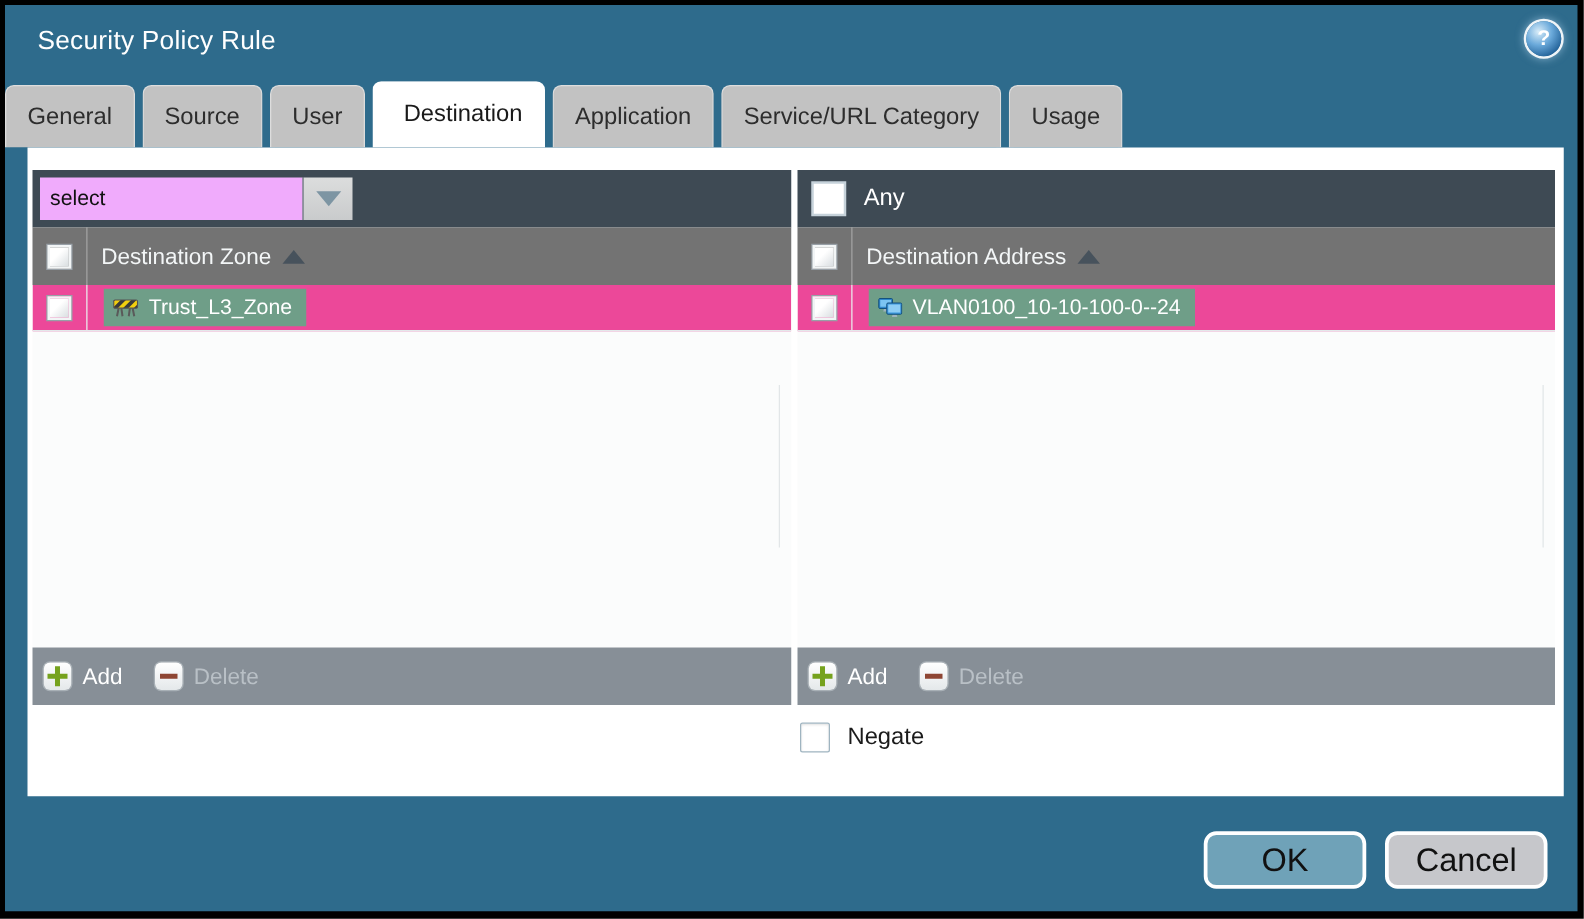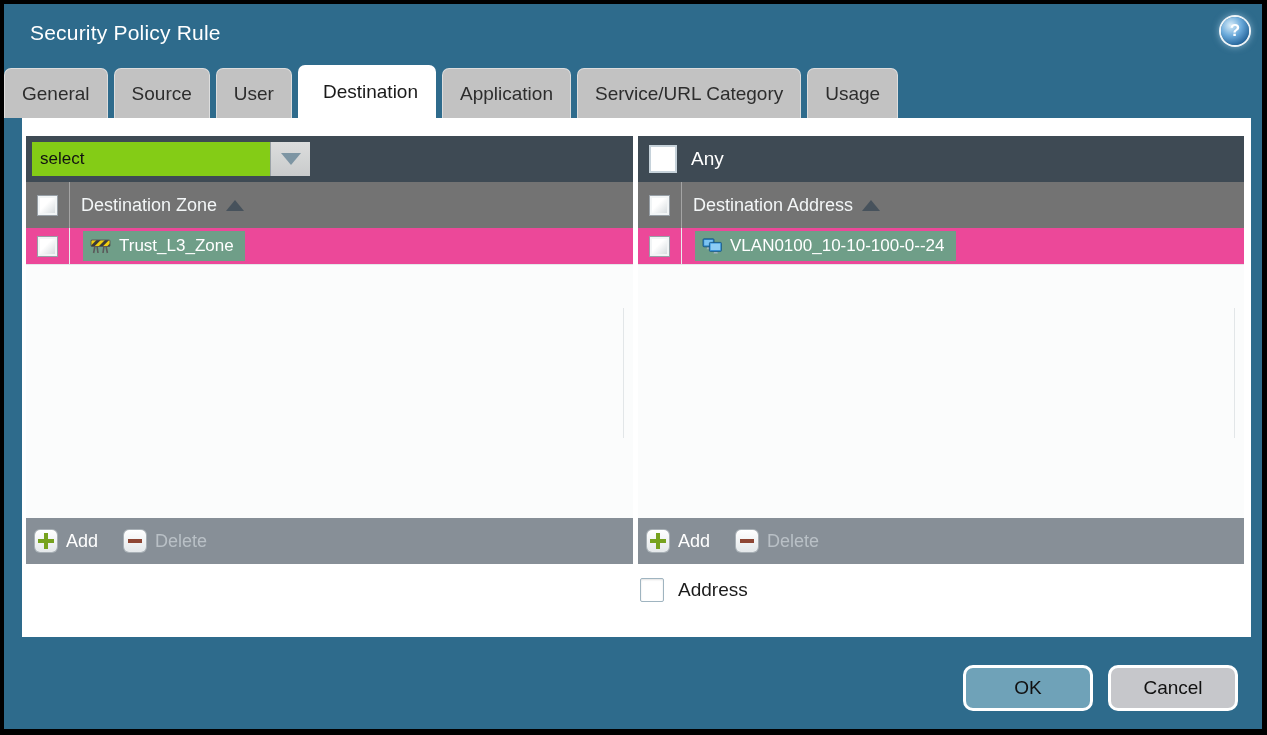--- a/index.html
+++ b/index.html
@@ -66,21 +66,21 @@
     background:#fbfcfc; overflow:hidden;
   }
   .panel-footer {
     position:absolute; left:0; bottom:0; right:0; height:46px;
     background:#878f97; display:flex; align-items:center;
     padding-left:9px; gap:26px;
   }
   
   .dropdown { display:flex; height:34px; cursor:pointer; }
   .dd-value {
-    width:238px; background:#84cc16; color:#111; font-size:17px;
+    width:210px; background:#f0abfc; color:#111; font-size:17px;
     display:flex; align-items:center; padding-left:8px;
   }
   .dd-btn {
     width:40px; background:linear-gradient(#dcdddd,#c9cbcc);
     border-left:1px solid #9aa1a7;
     display:flex; align-items:center; justify-content:center;
   }
   .tri-down {
     width:0; height:0;
     border-left:10px solid transparent; border-right:10px solid transparent;
@@ -155,21 +155,21 @@
   
   .negate-row {
     position:absolute; left:618px; top:460px;
     display:flex; align-items:center; gap:14px;
   }
   .negate-label { font-size:19px; color:#1b1b1b; }
   
   .action-btn {
     position:absolute; top:661px; width:130px; height:46px;
     border:3px solid #fff; border-radius:10px;
-    font-size:19px; color:#111; font-family:"Liberation Sans", sans-serif;
+    font-size:26px; color:#111; font-family:"Liberation Sans", sans-serif;
     display:flex; align-items:center; justify-content:center;
     cursor:pointer;
   }
   .btn-ok { left:959px; background:#6fa2b8; }
   .btn-cancel { left:1104px; background:#c6c7cb; }
 </style>
 </head>
 <body>
 
 <div class="dialog">
@@ -278,21 +278,21 @@
         </div>
         <div class="foot-btn">
           <div class="icon-sq icon-minus"></div>
           <span class="foot-label disabled">Delete</span>
         </div>
       </div>
     </div>
 
     <div class="negate-row">
       <div class="cb-negate"></div>
-      <span class="negate-label">Address</span>
+      <span class="negate-label">Negate</span>
     </div>
 
   </div>
 
   <div class="action-btn btn-ok">OK</div>
   <div class="action-btn btn-cancel">Cancel</div>
 
 </div>
 
 </body></html>

